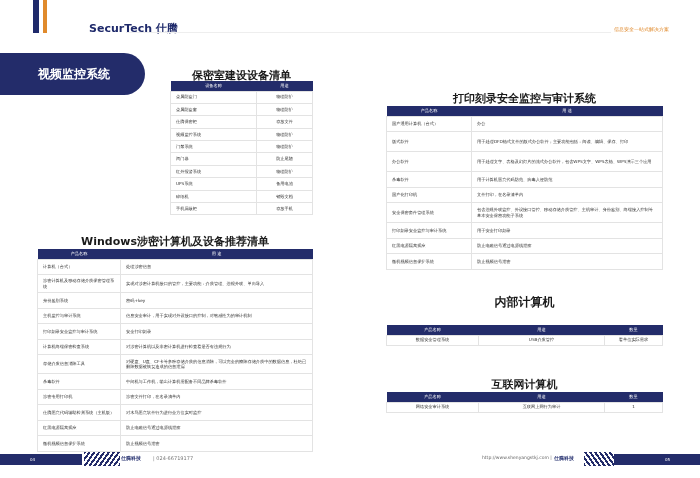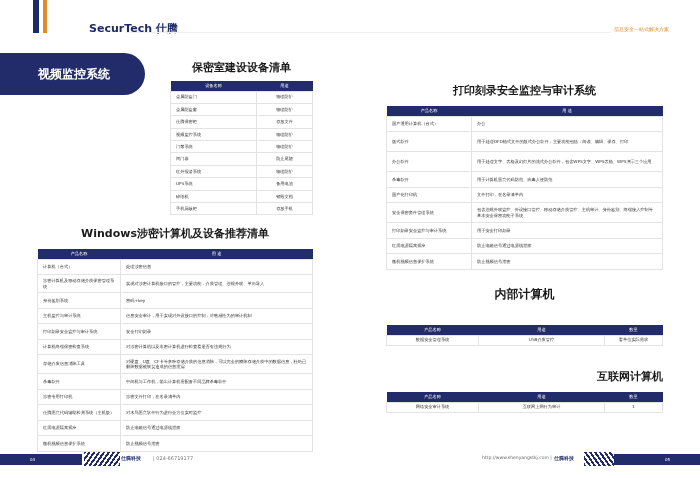--- a/index.html
+++ b/index.html
@@ -8,21 +8,21 @@
 
   .logo-bar1 { position:absolute; left:33px; top:0; width:6px; height:33px; background:#1f2a6b; }
   .logo-bar2 { position:absolute; left:43px; top:0; width:4px; height:33px; background:#e08a2c; }
   .logo-text { position:absolute; left:51px; top:21px; font-size:11px; font-weight:bold; color:#1f2a6b; letter-spacing:0; white-space:nowrap;margin-left:38px; }
   .header-line { position:absolute; left:126px; top:32px; width:485px; height:1px; background:#eeeeee; }
   .tagline { position:absolute; left:614px; top:26px; font-size:5px; color:#e08a2c; white-space:nowrap; }
 
   .section-pill { position:absolute; left:0; top:53px; width:145px; height:42px; background:#232c6a; border-radius:0 21px 21px 0; }
   .section-pill span { position:absolute; left:38px; top:13px; font-size:12px; font-weight:bold; color:#fff; white-space:nowrap; }
 
-  .title { position:absolute; font-weight:bold; color:#1a1a1a; white-space:nowrap; text-align:center; }
+  .title { position:absolute; font-weight:bold; color:#1a1a1a; white-space:nowrap; text-align:center;margin-top:8px; }
 
   table { position:absolute; border-collapse:collapse; font-size:4.2px; color:#333; }
   th { background:#232c6a; color:#fff; font-weight:normal; height:10px; font-size:4.2px; text-align:center; }
   td { border:1px solid #e3e3e3; padding:0 5px; line-height:5.5px; }
   td.c { text-align:center; }
 
   .foot-bar-left { position:absolute; left:0; top:454px; width:82px; height:11px; background:#232c6a; }
   .foot-num-left { position:absolute; left:30px; top:457px; font-size:4px; color:#fff; }
   .stripes-left { position:absolute; left:84px; top:452px; width:36px; height:14px;
      background:repeating-linear-gradient(-55deg, #232c6a 0 2px, transparent 2px 4px); }
@@ -220,21 +220,21 @@
     </thead>
   <tbody>
       <tr style="height: 10px;">
         <td class="c">数据安全管理系统</td>
         <td class="c">USB介质管控</td>
         <td class="c">看单位实际需求</td>
       </tr>
     </tbody>
 </table>
 
-<div class="title" style="left:386px; top:369px; width:277px; font-size:11px;text-align:right;">互联网计算机</div>
+<div class="title" style="left:386px; top:369px; width:277px; font-size:11px;">互联网计算机</div>
 <table id="t-net" style="left:386px; top:392px; width:277px;">
   <thead>
       <tr>
     <th style="width:92px;">产品名称</th>
     <th style="width:126px;">用途</th>
     <th>数量</th>
   </tr>
     </thead>
   <tbody>
       <tr style="height: 10px;">

